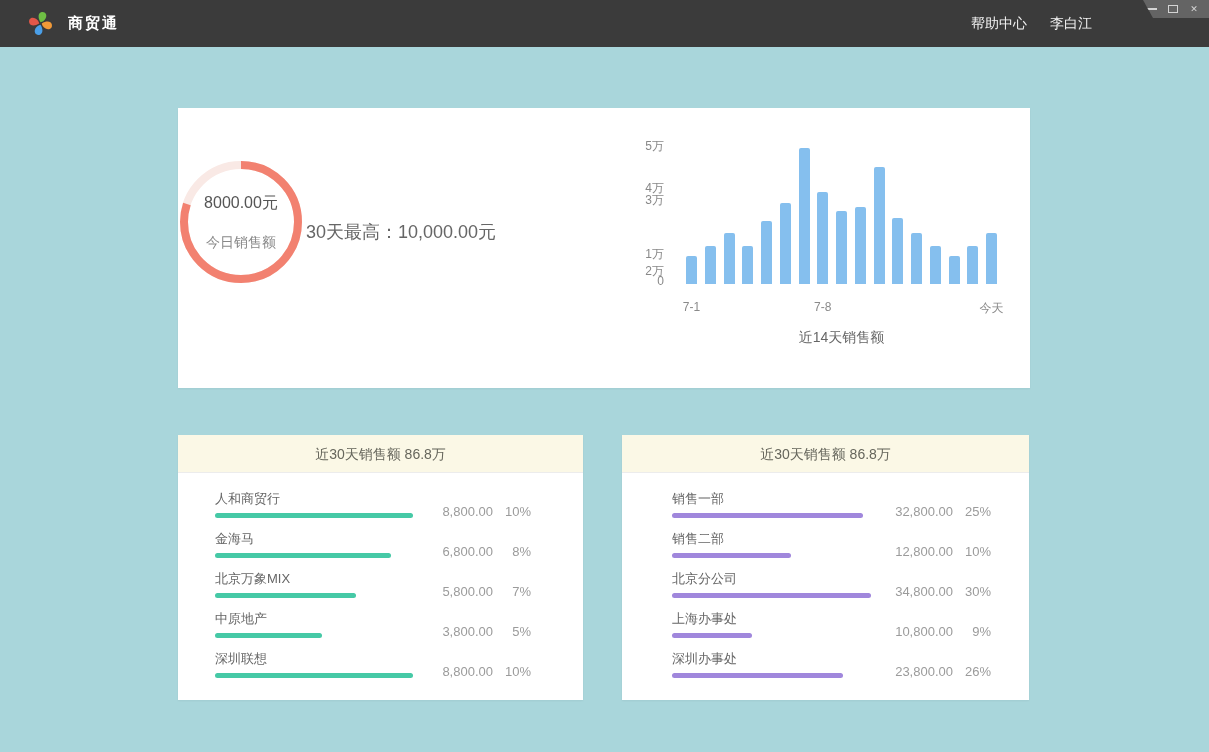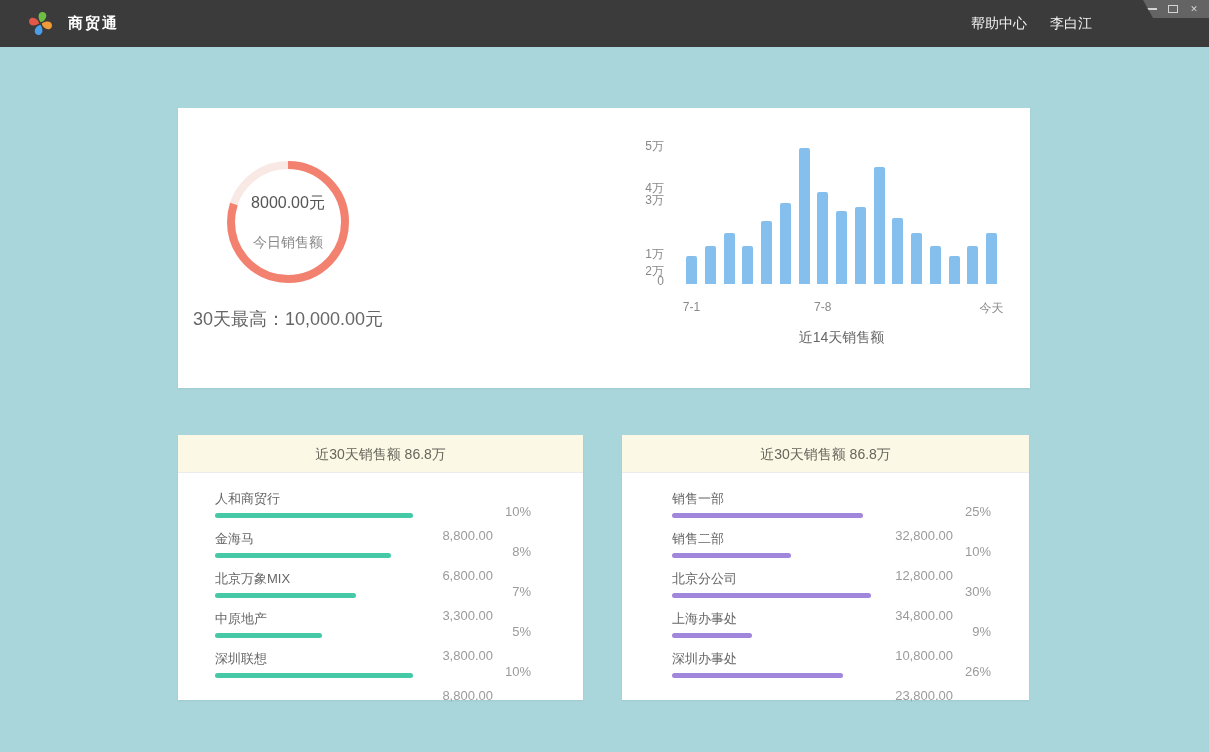--- a/index.html
+++ b/index.html
@@ -19,21 +19,21 @@
   .wc .dash { width:10px; height:2px; background:#d4d4d4; display:block; }
   .wc .sq { width:10px; height:8px; border:1px solid #d4d4d4; display:block; }
   .wc .x { color:#d4d4d4; font-size:9px; font-style:normal; line-height:1; }
 
   
   .page { position:relative; width:1209px; height:705px; }
   .panel { position:absolute; background:#ffffff; box-shadow:0 1px 2px rgba(0,0,0,.05); }
   .top-panel { left:178px; top:61px; width:852px; height:280px; }
 
   
-  .donut-block { position:absolute; top:49px; width:224px; display:flex; flex-direction:column; align-items:center; }
+  .donut-block { position:absolute; top:49px; width:224px; display:flex; flex-direction:row; align-items:center; }
   .donut-wrap { position:relative; width:130px; height:130px; }
   .donut-wrap svg { transform:rotate(-90deg); }
   .donut-center { position:absolute; inset:0; display:flex; flex-direction:column; align-items:center; justify-content:center; }
   .donut-value { font-size:16px; color:#555555; }
   .donut-label { margin-top:20px; font-size:14px; color:#888888; }
   .donut-caption { margin-top:20px; font-size:18px; color:#666666; white-space:nowrap; }
 
   
   .chart { position:absolute; inset:0; }
   .ytick { position:absolute; left:430px; width:56px; text-align:right; font-size:12px; color:#888888; line-height:16px; }
@@ -43,21 +43,21 @@
 
   
   .list-panel { top:388px; width:405px; height:265px; }
   .panel-header { height:38px; line-height:38px; text-align:center; background:#fbf8e6;
     border-bottom:1px solid #ececec; font-size:14px; color:#66665c; }
   .panel-body { padding-top:18px; }
   .rank-row { position:relative; height:40px; }
   .rank-name { margin-left:var(--indent); font-size:13px; color:#666666; line-height:15px; }
   .rank-bar { margin-left:var(--indent); margin-top:7px; height:5px; border-radius:3px; }
   .rank-vals { position:absolute; top:13px; right:var(--vals-right); display:flex; font-size:13px; color:#9b9b9b; }
-  .rank-amount { width:90px; text-align:right;margin-top:24px; }
+  .rank-amount { width:90px; text-align:right; }
   .rank-pct { width:38px; text-align:right; }
 </style>
 </head>
 <body>
 
 <header class="titlebar">
   <svg class="logo" viewBox="0 0 32 32">
     <g>
       <path class="petal-top" d="M16 14.5 C 12.5 9, 13 3.5, 17.5 2.5 C 22 1.8, 24.2 6, 22 10 C 20.4 12.8, 18.3 14, 16 14.5 Z" fill="#6ebe44"></path>
       <path class="petal-right" d="M16 14.5 C 12.5 9, 13 3.5, 17.5 2.5 C 22 1.8, 24.2 6, 22 10 C 20.4 12.8, 18.3 14, 16 14.5 Z" transform="rotate(90 16 16)" fill="#f19a38"></path>
@@ -151,21 +151,21 @@
           <div class="rank-bar" style="width: 176px; background: rgb(70, 201, 166);"></div>
           <div class="rank-vals">
             <span class="rank-amount">6,800.00</span>
             <span class="rank-pct">8%</span>
           </div>
         </div>
         <div class="rank-row">
           <div class="rank-name">北京万象MIX</div>
           <div class="rank-bar" style="width: 141px; background: rgb(70, 201, 166);"></div>
           <div class="rank-vals">
-            <span class="rank-amount">3,300.00</span>
+            <span class="rank-amount">5,800.00</span>
             <span class="rank-pct">7%</span>
           </div>
         </div>
         <div class="rank-row">
           <div class="rank-name">中原地产</div>
           <div class="rank-bar" style="width: 107px; background: rgb(70, 201, 166);"></div>
           <div class="rank-vals">
             <span class="rank-amount">3,800.00</span>
             <span class="rank-pct">5%</span>
           </div>

